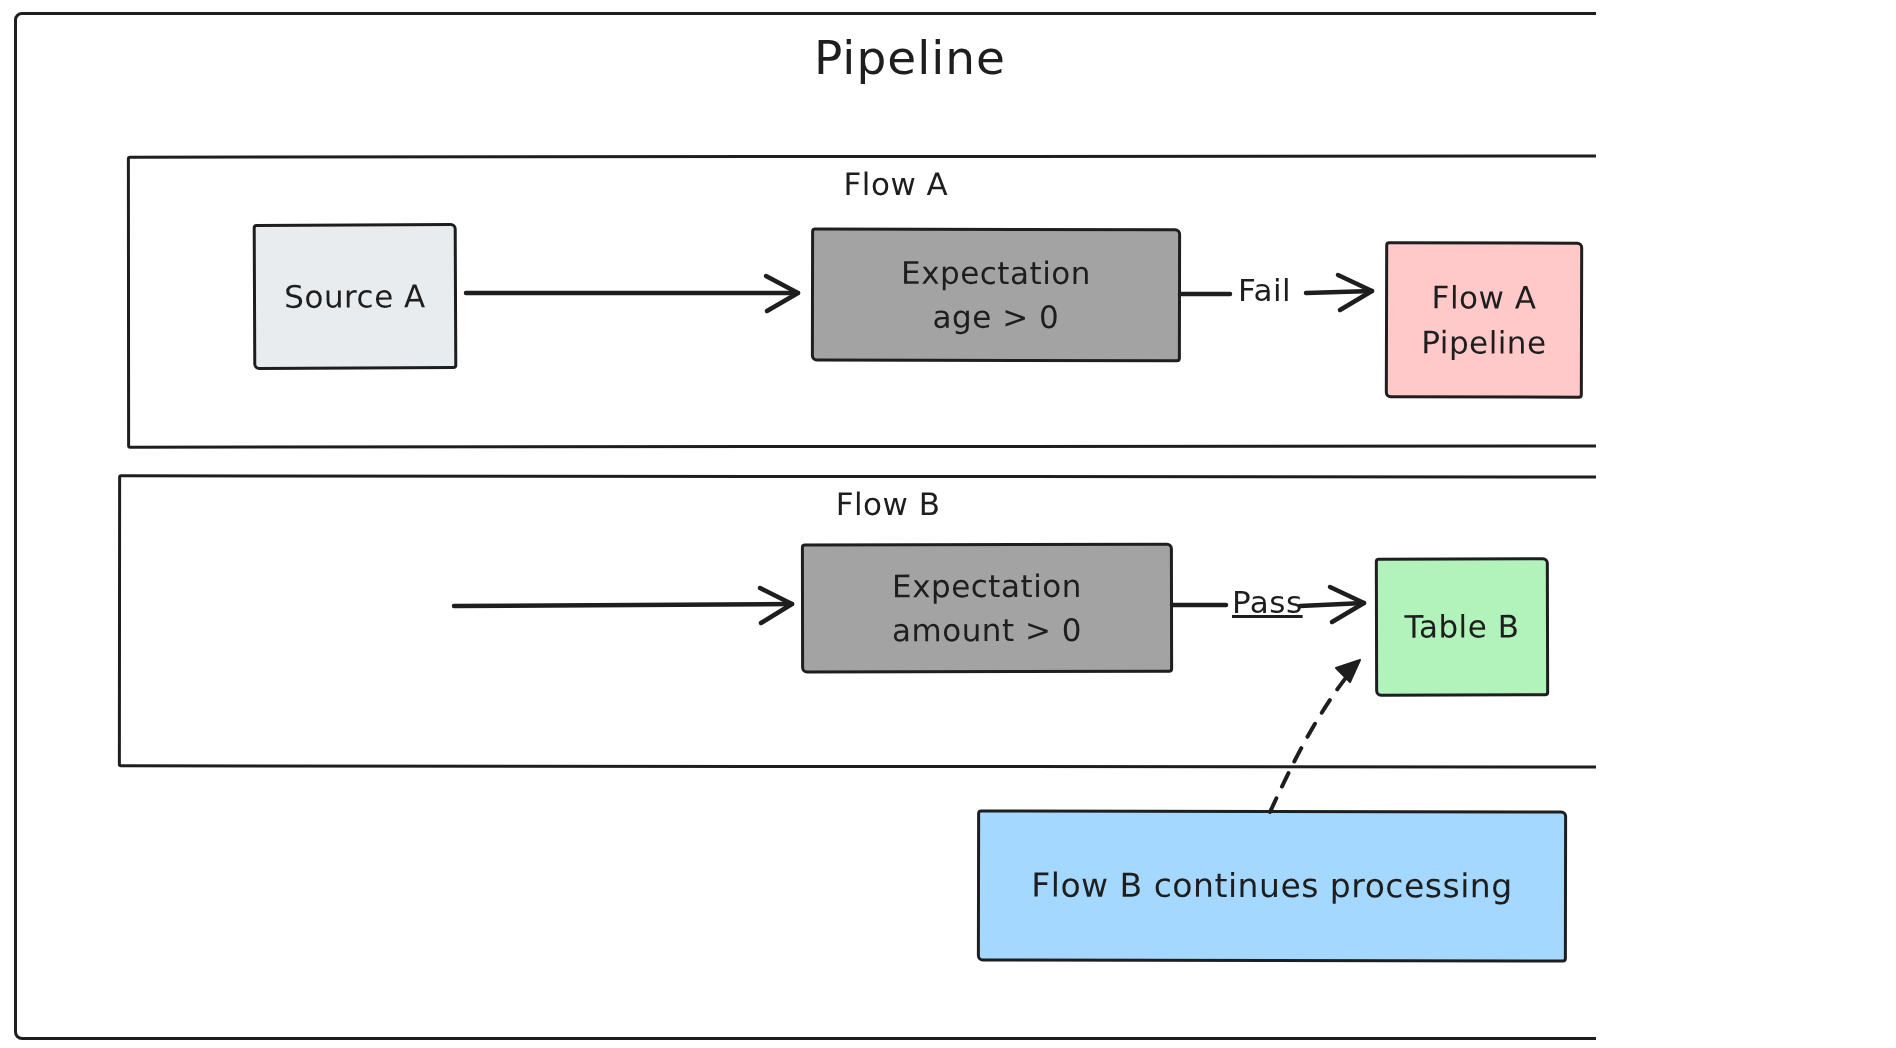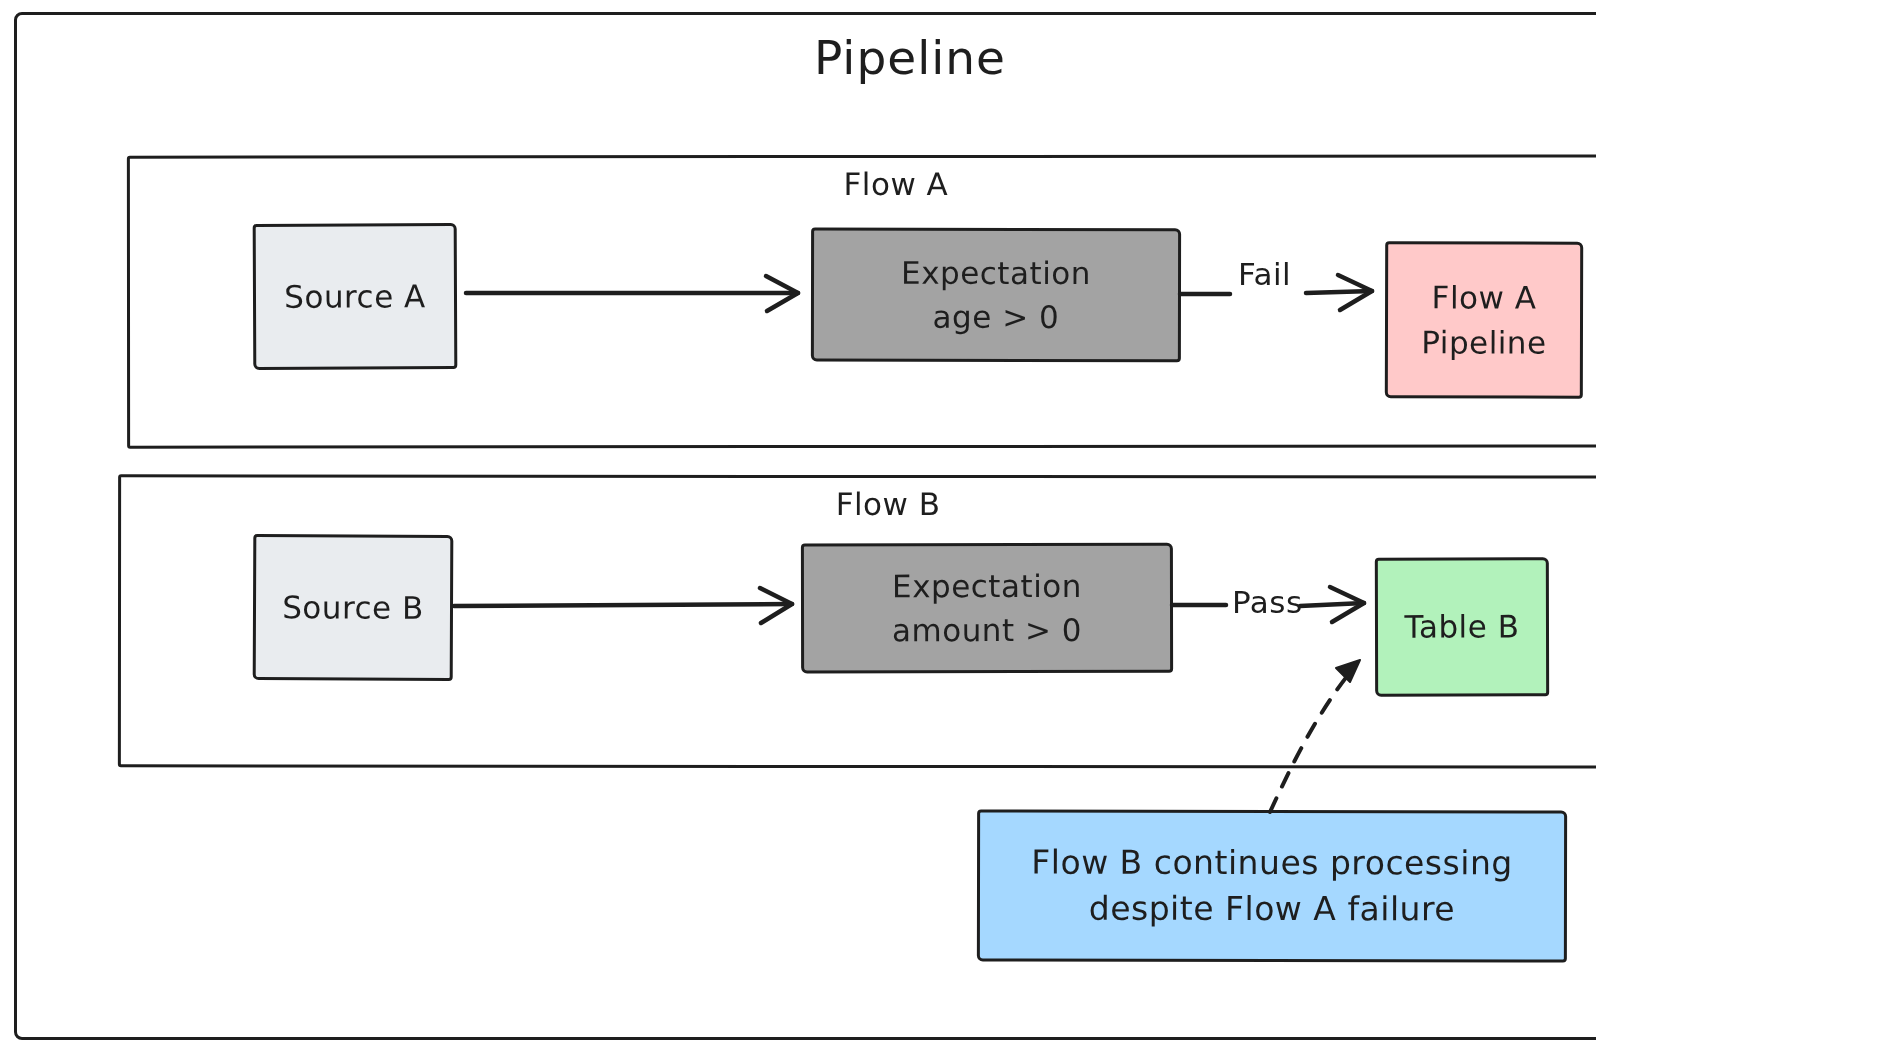--- a/index.html
+++ b/index.html
@@ -58,22 +58,22 @@
 
   
   #node-source-b{left:132px;top:57px;width:200px;height:146px;transform:rotate(0.2deg);}
   #node-expect-b{left:680px;top:65px;width:372px;height:130px;transform:rotate(-0.15deg);}
   #node-table-b {left:1254px;top:79px;width:174px;height:139px;transform:rotate(-0.2deg);}
 
   .edge-label{
     position:absolute;
     font-size:31px;letter-spacing:0.5px;
   }
-  #edge-label-fail{left:1238px;top:256px;}
-  #edge-label-pass{left:1232px;top:584px;}
+  #edge-label-fail{left:1238px;top:272px;}
+  #edge-label-pass{left:1232px;top:584px;text-decoration:underline;}
 
   #note-box{
     left:977px;top:810px;width:590px;height:152px;
     font-size:33px;line-height:1.4;
     transform:rotate(0.1deg);
   }
   #connector-layer{
     position:absolute;left:0;top:0;width:1896px;height:1048px;
     pointer-events:none;
   }
@@ -104,40 +104,36 @@
 
     <div id="node-stopped-a" class="node fill-red">
       <span>Flow A</span>
       <span>Pipeline</span>
     </div>
   </div>
 
   <div id="flow-b-group" class="group">
     <div class="group-label">Flow B</div>
 
-    <div id="node-source-b" class="node fill-gray">
-      <span>Source B</span>
-    </div>
 
     <div id="node-expect-b" class="node fill-yellow">
       <span>Expectation</span>
       <span>amount &gt; 0</span>
     </div>
 
     <div id="node-table-b" class="node fill-green">
       <span>Table B</span>
     </div>
   </div>
 
   <div id="edge-label-fail" class="edge-label">Fail</div>
   <div id="edge-label-pass" class="edge-label">Pass</div>
 
   <div id="note-box" class="node fill-blue">
     <span>Flow B continues processing</span>
-    <span>despite Flow A failure</span>
   </div>
 
   <svg id="connector-layer" viewBox="0 0 1896 1048" xmlns="http://www.w3.org/2000/svg">
 
     <g>
       <path d="M 466 293 L 798 293"></path>
       <path d="M 798 293 L 766 276 M 798 293 L 767 311"></path>
     </g>
 
     <g>

